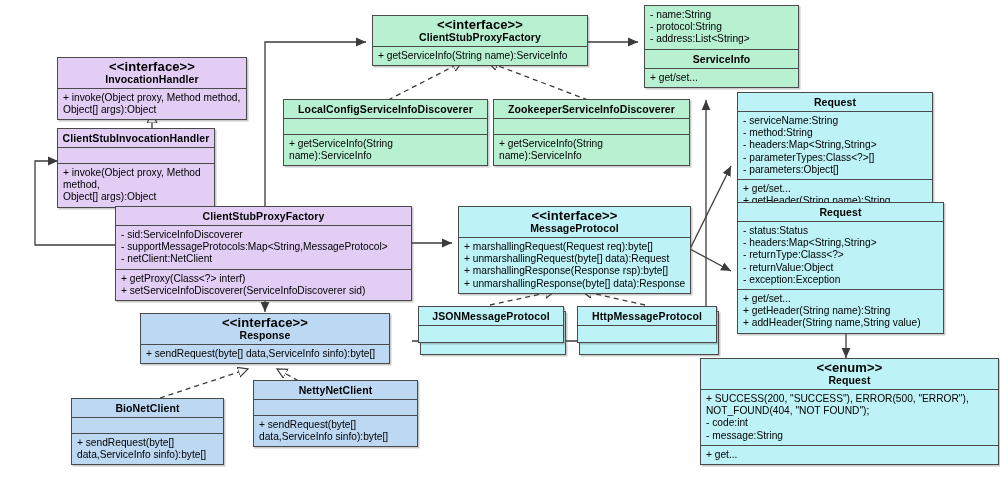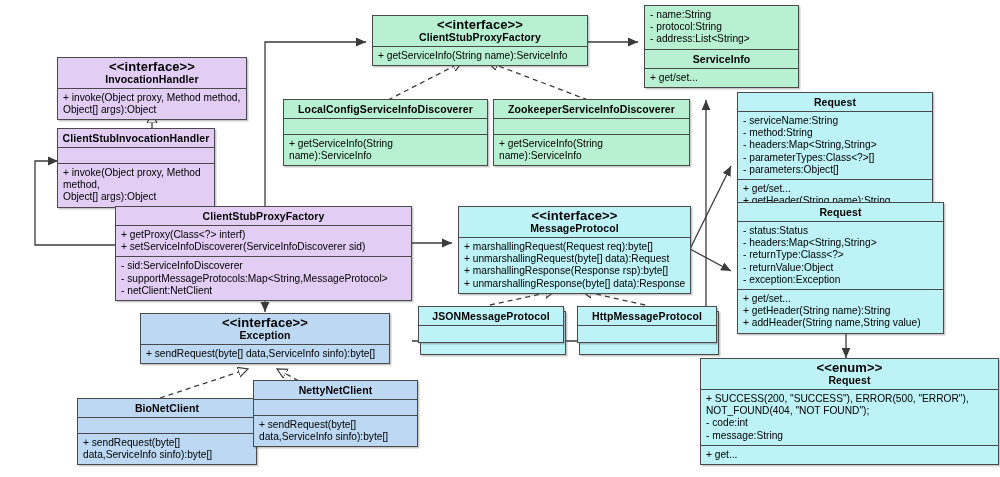--- a/index.html
+++ b/index.html
@@ -96,25 +96,25 @@
     </div>
     <div class="sec body empty"></div>
     <div class="sec body">+ invoke(Object proxy, Method method,
 Object[] args):Object</div>
   </div>
 
   <div class="uml purple" style="left:115px;top:206px;width:297px;">
     <div class="sec hdr">
       <span>ClientStubProxyFactory</span>
     </div>
-    <div class="sec body">+ getProxy(Class&lt;?&gt; interf)
-+ setServiceInfoDiscoverer(ServiceInfoDiscoverer sid)</div>
     <div class="sec body">- sid:ServiceInfoDiscoverer
 - supportMessageProtocols:Map&lt;String,MessageProtocol&gt;
 - netClient:NetClient</div>
+    <div class="sec body">+ getProxy(Class&lt;?&gt; interf)
++ setServiceInfoDiscoverer(ServiceInfoDiscoverer sid)</div>
   </div>
 
   <div class="uml green" style="left:372px;top:15px;width:216px;">
     <div class="sec hdr">
       <span class="stereo">&lt;&lt;interface&gt;&gt;</span>
       <span>ClientStubProxyFactory</span>
     </div>
     <div class="sec body">+ getServiceInfo(String name):ServiceInfo</div>
   </div>
 
@@ -169,26 +169,26 @@
   <div class="uml cyan" style="left:577px;top:306px;width:140px;">
     <div class="sec hdr">
       <span>HttpMessageProtocol</span>
     </div>
     <div class="sec body empty"></div>
   </div>
 
   <div class="uml blue" style="left:140px;top:313px;width:250px;">
     <div class="sec hdr">
       <span class="stereo">&lt;&lt;interface&gt;&gt;</span>
-      <span>Exception</span>
+      <span>Response</span>
     </div>
     <div class="sec body">+ sendRequest(byte[] data,ServiceInfo sinfo):byte[]</div>
   </div>
 
-  <div class="uml blue" style="left:77px;top:398px;width:180px;">
+  <div class="uml blue" style="left:71px;top:398px;width:153px;">
     <div class="sec hdr">
       <span>BioNetClient</span>
     </div>
     <div class="sec body empty"></div>
     <div class="sec body">+ sendRequest(byte[]
 data,ServiceInfo sinfo):byte[]</div>
   </div>
 
   <div class="uml blue" style="left:253px;top:380px;width:165px;">
     <div class="sec hdr">

